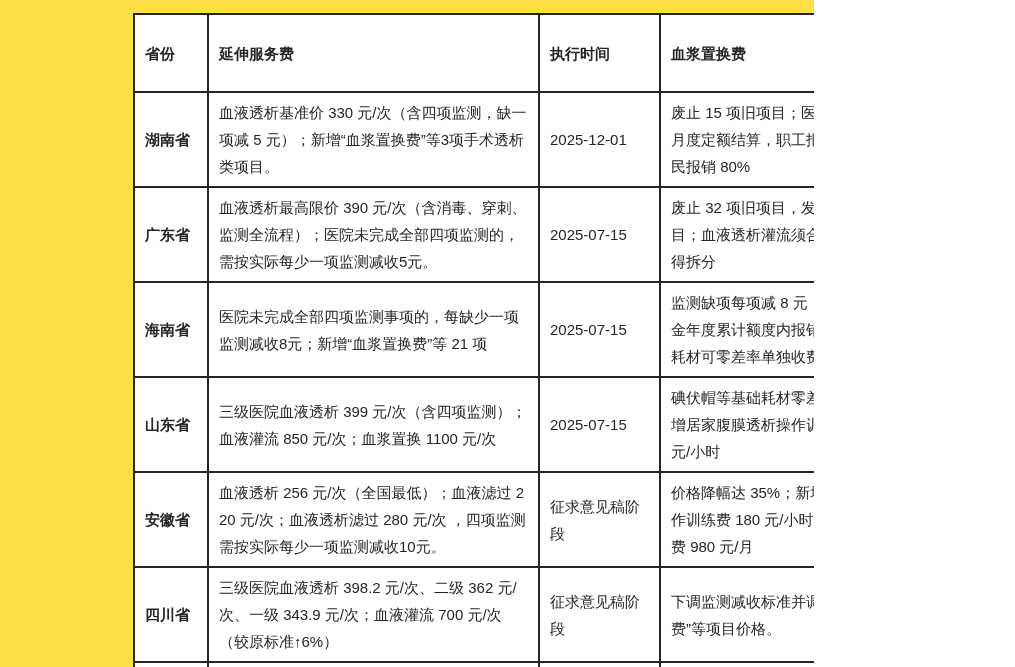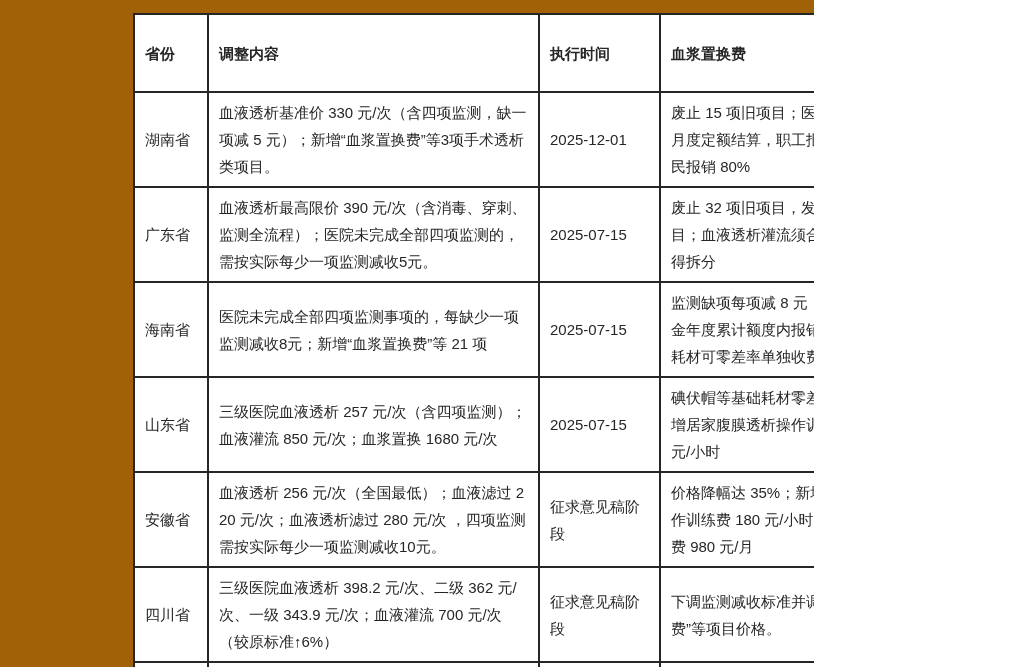--- a/index.html
+++ b/index.html
@@ -5,21 +5,21 @@
   * { margin: 0; padding: 0; box-sizing: border-box; }
   html, body {
     width: 1015px; height: 667px;
     background: #ffffff;
     font-family: "Liberation Sans", "DejaVu Sans", sans-serif;
     color: #262626;
   }
   .page {
     position: relative;
     width: 814px; height: 667px;
-    background: #a16207;
+    background: #fde047;
     overflow: hidden;
   }
   table.price-table {
     position: absolute;
     left: 133px; top: 13px;
     width: 777px;
     border-collapse: collapse;
     table-layout: fixed;
     background: #ffffff;
   }
@@ -31,21 +31,21 @@
     font-size: 15px;
     line-height: 1.8;
     padding: 6px 8px 6px 10px;
     color: #262626;
     word-break: break-all;
   }
   table.price-table th {
     font-weight: bold;
     height: 78px;
   }
-  td.col-province { font-weight: normal; }
+  td.col-province { font-weight: bold; }
   tr.r-hunan    td { height: 85px; margin-top: 24px; }
   tr.r-guangdong td { height: 79px; }
   tr.r-hainan   td { height: 80px; }
   tr.r-shandong td { height: 79px; }
   tr.r-anhui    td { height: 76px; }
   tr.r-sichuan  td { height: 79px; }
   tr.r-chongqing td { height: 80px; }
 </style>
 </head>
 <body>
@@ -54,21 +54,21 @@
   <table class="price-table">
     <colgroup>
       <col style="width:74px">
       <col style="width:331px">
       <col style="width:121px">
       <col style="width:251px">
     </colgroup>
     <thead>
       <tr>
         <th>省份</th>
-        <th>调整内容</th>
+        <th>延伸服务费</th>
         <th>执行时间</th>
         <th>血浆置换费</th>
       </tr>
     </thead>
     <tbody>
       <tr class="r-hunan">
         <td class="col-province">湖南省</td>
         <td class="col-content">血液透析基准价 330 元/次（含四项监测，缺一项减 5 元）；新增“血浆置换费”等3项手术透析类项目。</td>
         <td class="col-time">2025-12-01</td>
         <td class="col-notes">废止 15 项旧项目；医保门诊血透月度定额结算，职工报销 90%，居民报销 80%</td>
@@ -80,21 +80,21 @@
         <td class="col-notes">废止 32 项旧项目，发布 28 项新项目；血液透析灌流须合并计价，不得拆分</td>
       </tr>
       <tr class="r-hainan">
         <td class="col-province">海南省</td>
         <td class="col-content">医院未完成全部四项监测事项的，每缺少一项监测减收8元；新增“血浆置换费”等 21 项</td>
         <td class="col-time">2025-07-15</td>
         <td class="col-notes">监测缺项每项减 8 元；医保统筹基金年度累计额度内报销；居家腹透耗材可零差率单独收费</td>
       </tr>
       <tr class="r-shandong">
         <td class="col-province">山东省</td>
-        <td class="col-content">三级医院血液透析 257 元/次（含四项监测）；血液灌流 850 元/次；血浆置换 1680 元/次</td>
+        <td class="col-content">三级医院血液透析 399 元/次（含四项监测）；血液灌流 850 元/次；血浆置换 1100 元/次</td>
         <td class="col-time">2025-07-15</td>
         <td class="col-notes">碘伏帽等基础耗材零差价打包；新增居家腹膜透析操作训练费 180 元/小时</td>
       </tr>
       <tr class="r-anhui">
         <td class="col-province">安徽省</td>
         <td class="col-content">血液透析 256 元/次（全国最低）；血液滤过 220 元/次；血液透析滤过 280 元/次 ，四项监测需按实际每少一项监测减收10元。</td>
         <td class="col-time">征求意见稿阶段</td>
         <td class="col-notes">价格降幅达 35%；新增腹膜透析操作训练费 180 元/小时、延伸服务费 980 元/月</td>
       </tr>
       <tr class="r-sichuan">

